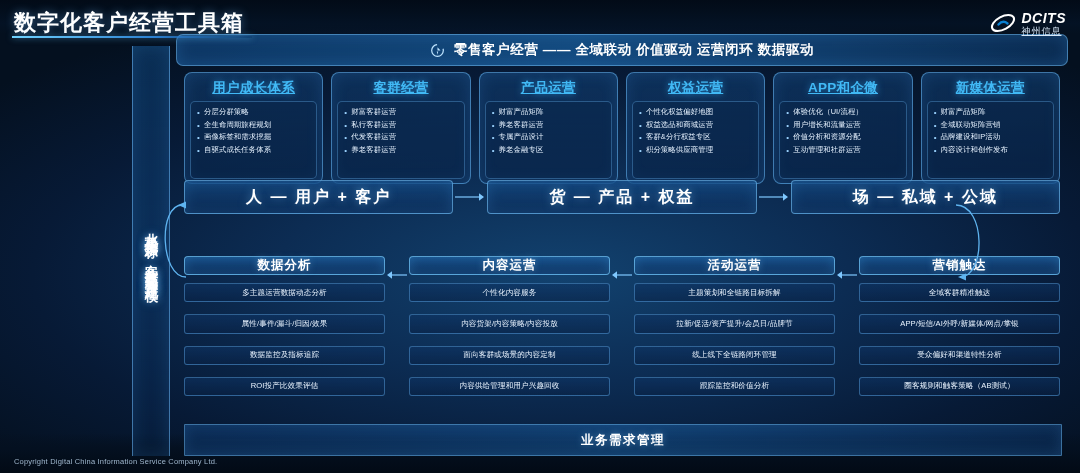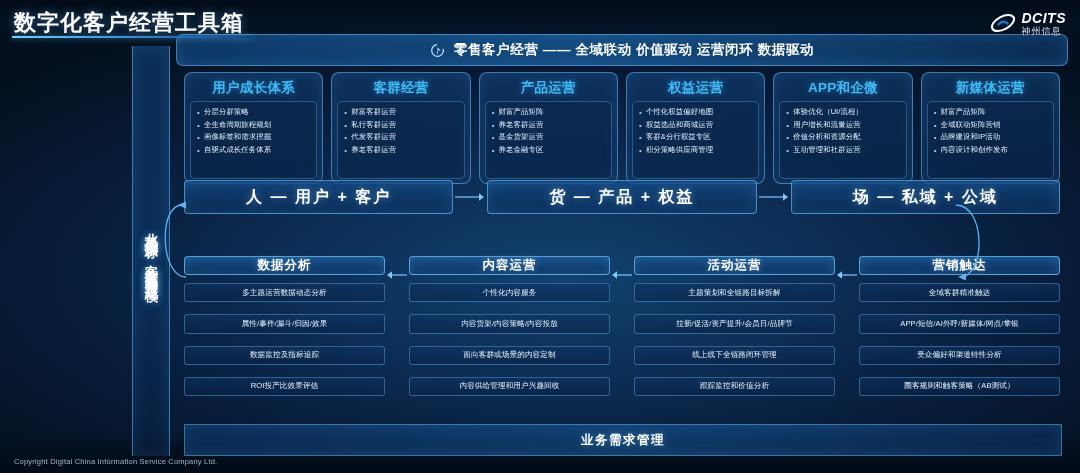--- a/index.html
+++ b/index.html
@@ -35,21 +35,21 @@
     position:absolute;left:12px;top:36px;width:240px;height:2px;z-index:6;
     background:linear-gradient(90deg,#6fd2ff 0%,#2b7fd0 60%,rgba(43,127,208,0) 100%);
     box-shadow:0 0 6px rgba(110,200,255,.6);
   }
   .logo{
     position:absolute;right:14px;top:10px;display:flex;align-items:center;gap:6px;z-index:6;
   }
   .logo-mark{width:26px;height:26px;flex:0 0 auto;}
   .logo-txt{display:flex;flex-direction:column;line-height:1;}
   .logo-en{font-size:14px;font-weight:bold;color:#ffffff;letter-spacing:.5px;font-style:italic;}
-  .logo-cn{font-size:9px;color:#d8e8f8;letter-spacing:1px;margin-top:2px;}
+  .logo-cn{font-size:9px;color:#d8e8f8;letter-spacing:1px;margin-top:2px;text-decoration:underline;}
 
   
   .vbar{
     position:absolute;left:132px;top:46px;width:36px;height:410px;z-index:5;
     border-left:1px solid rgba(110,190,255,.55);
     border-right:1px solid rgba(110,190,255,.55);
     background:linear-gradient(180deg,rgba(16,70,125,.55),rgba(10,44,88,.30));
     box-shadow:inset 0 0 18px rgba(60,150,230,.18);
     display:flex;align-items:center;justify-content:center;
   }
@@ -75,21 +75,21 @@
   
   .cards{position:absolute;left:8px;top:40px;width:876px;height:112px;display:flex;gap:8px;}
   .card{
     flex:1 1 0;border:1px solid rgba(108,192,255,.55);border-radius:8px;
     background:linear-gradient(180deg,rgba(17,62,112,.62) 0%,rgba(10,40,80,.55) 100%);
     box-shadow:inset 0 0 16px rgba(64,150,225,.18);
     padding:5px 5px 4px;box-sizing:border-box;display:flex;flex-direction:column;
   }
   .card-title{
     text-align:center;font-size:13.5px;font-weight:bold;color:#41b9f5;
-    text-shadow:0 0 7px rgba(60,180,255,.55);padding:1px 0 4px;letter-spacing:.3px;
+    text-shadow:0 0 7px rgba(60,180,255,.55);padding:1px 0 4px;letter-spacing:.3px;text-decoration:underline;
   }
   .card-body{
     flex:1;border:1px solid rgba(96,170,235,.38);border-radius:5px;
     background:rgba(8,34,70,.35);
     padding:5px 4px 4px 6px;box-sizing:border-box;
   }
   .card-item{
     display:flex;align-items:flex-start;gap:4px;
     font-size:7.4px;color:#e6f2ff;line-height:1.48;letter-spacing:.1px;
     margin-bottom:1.5px;white-space:nowrap;
@@ -235,21 +235,21 @@
           <div class="card-item">
               <span class="dot">•</span>
               <span>财富产品矩阵</span>
             </div>
           <div class="card-item">
               <span class="dot">•</span>
               <span>养老客群运营</span>
             </div>
           <div class="card-item">
               <span class="dot">•</span>
-              <span>基金货架运营</span>
+              <span>专属产品设计</span>
             </div>
           <div class="card-item">
               <span class="dot">•</span>
               <span>养老金融专区</span>
             </div>
         </div>
       </div>
       <div class="card">
         <div class="card-title">权益运营</div>
         <div class="card-body">

